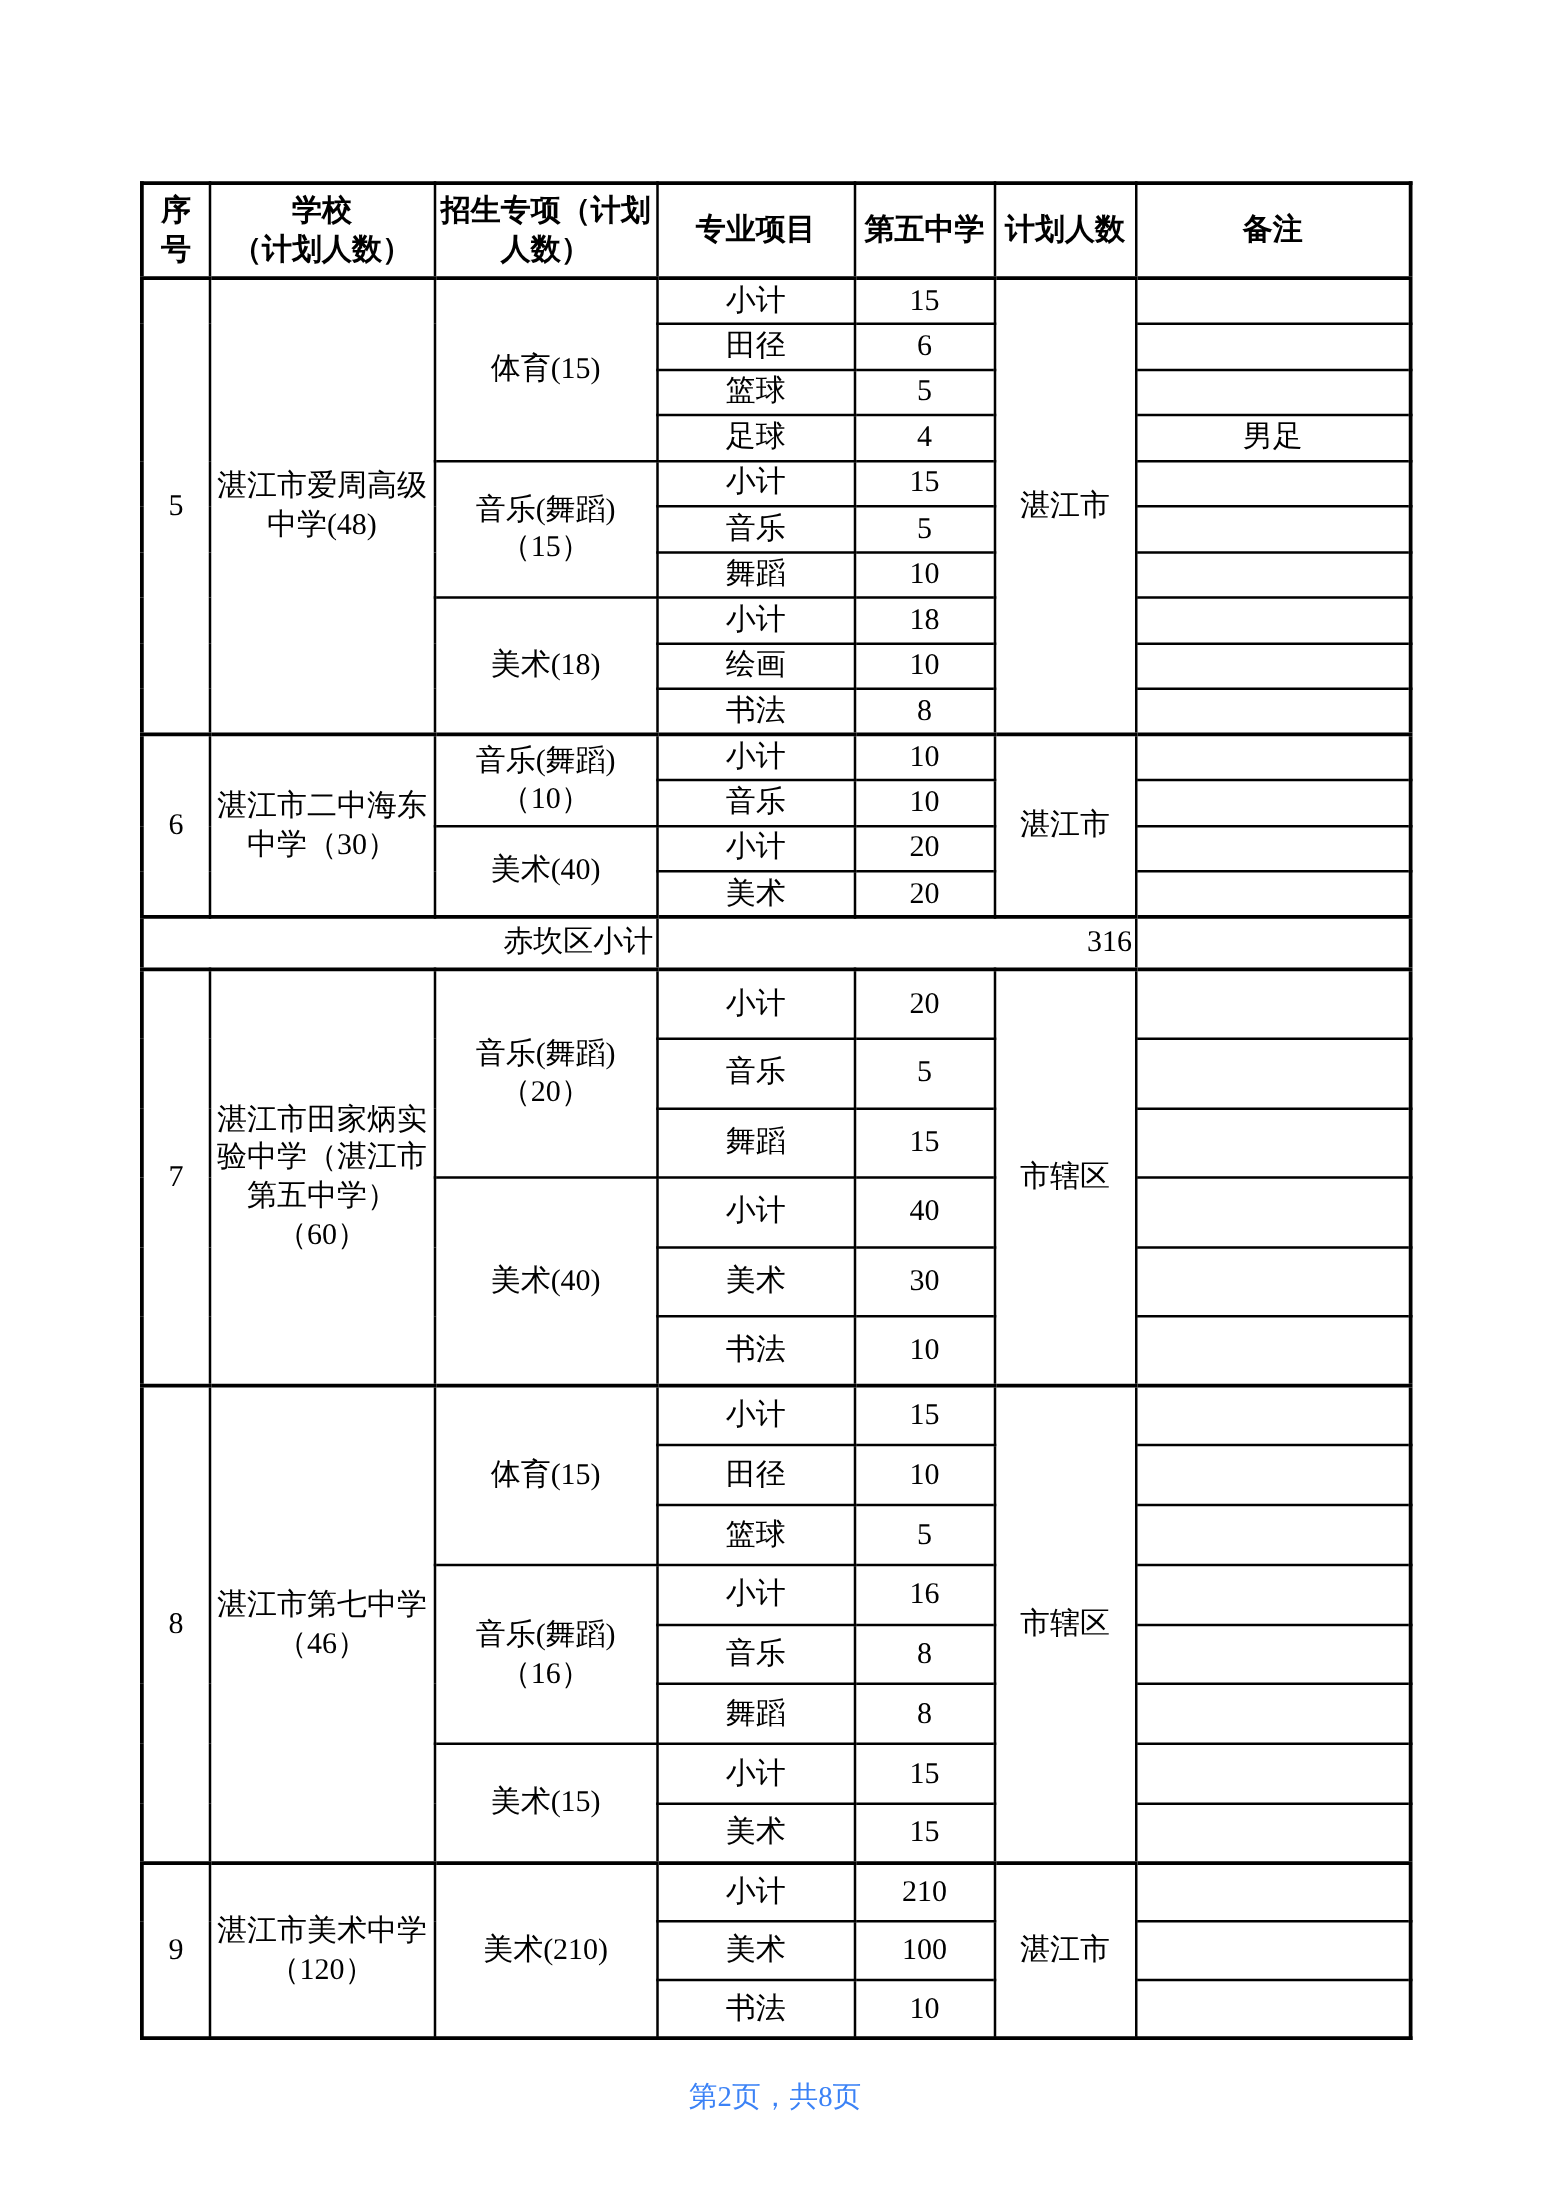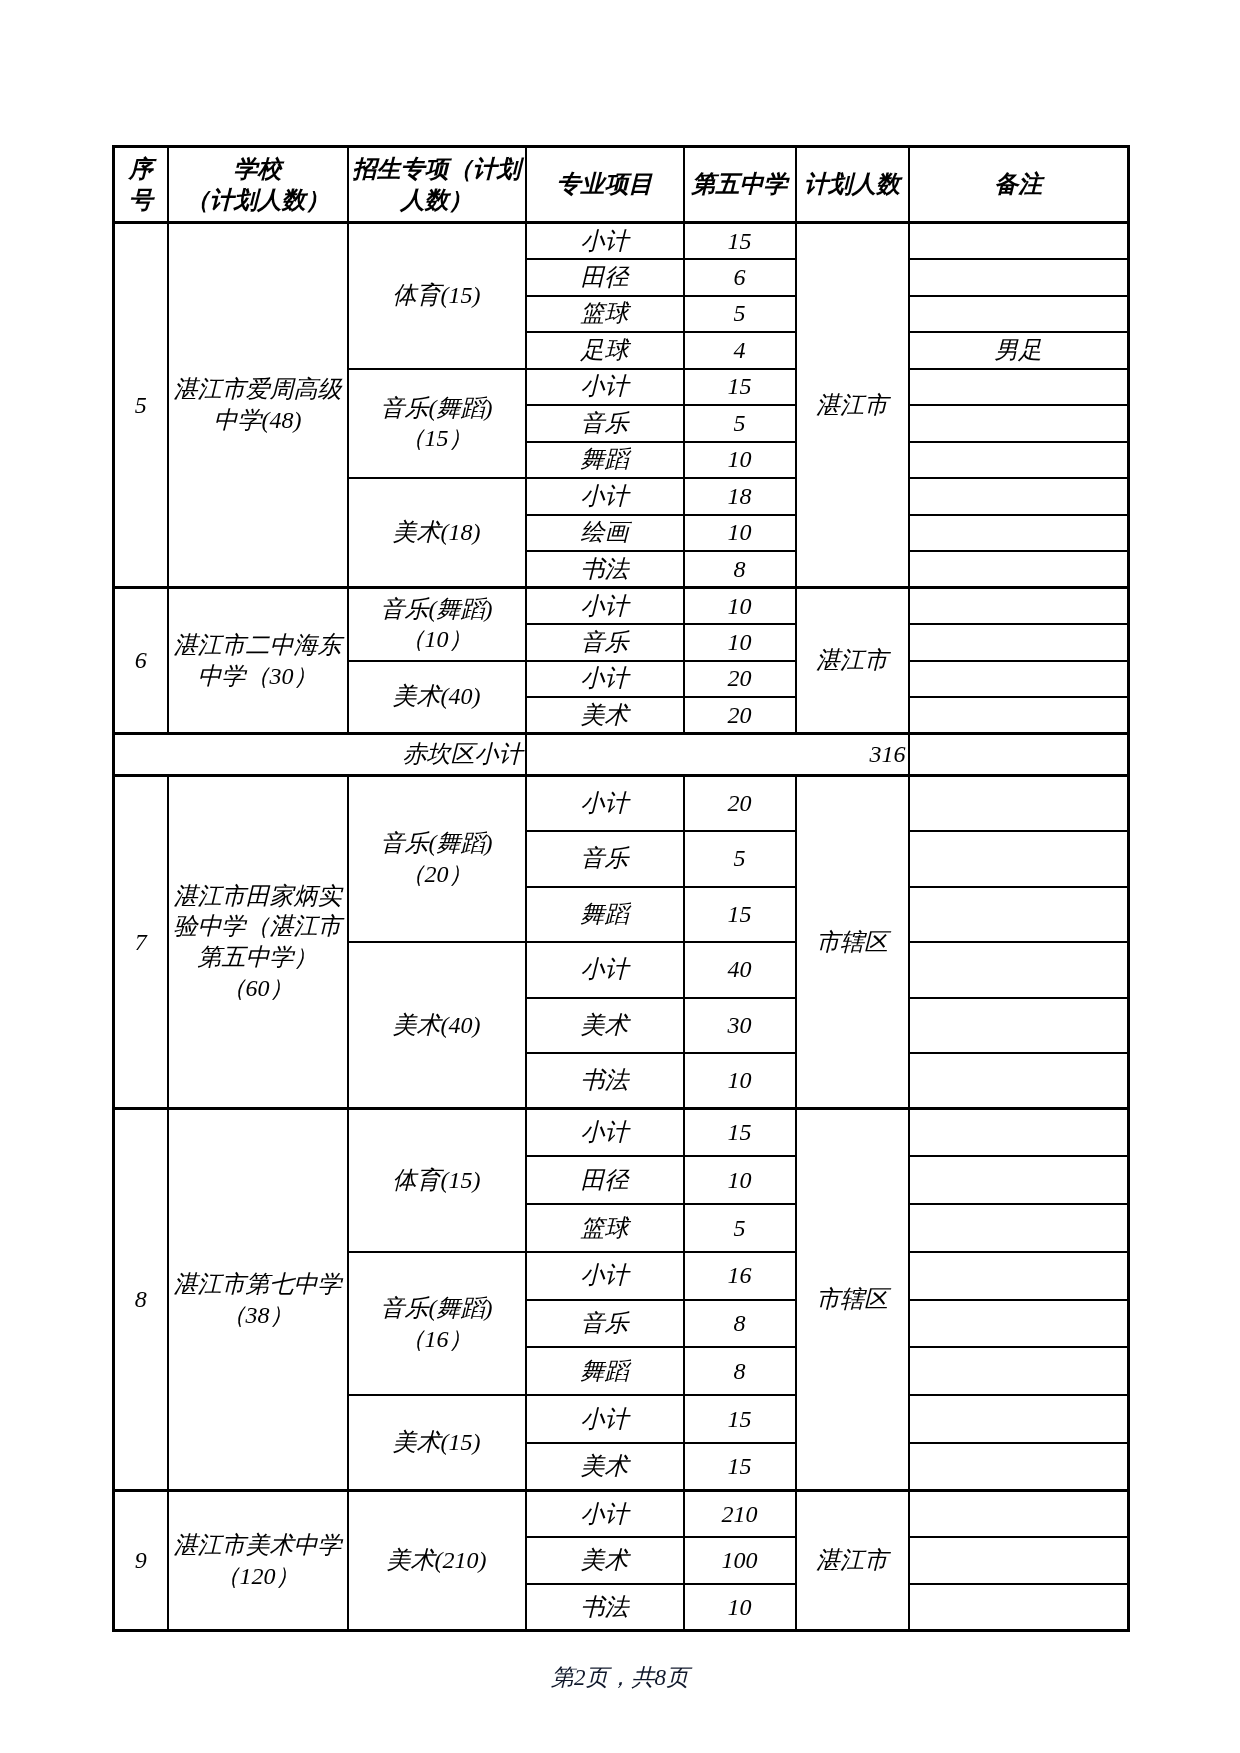--- a/index.html
+++ b/index.html
@@ -1,20 +1,20 @@
 <!DOCTYPE html>
 <html><head>
 <meta charset="utf-8">
 <style>
   html,body{margin:0;padding:0;}
   body{
     width:1240px;height:1753px;position:relative;background:#ffffff;
     font-family:"Liberation Serif","DejaVu Serif",serif;color:#000;
   }
-  .page{position:absolute;inset:0;background:#ffffff;font-style:italic;}
+  .page{position:absolute;inset:0;background:#ffffff;}
   table.plan{
     position:absolute;left:112px;top:145px;
     border-collapse:collapse;table-layout:fixed;
     border:3px solid #000;
     background:#fff;
   }
   table.plan th, table.plan td{
     border:2px solid #000;
     text-align:center;vertical-align:middle;
     font-size:24px;line-height:1.28;
@@ -23,21 +23,21 @@
     overflow:hidden;
     font-weight:normal;
   }
   table.plan thead tr{height:76px;}
   table.plan thead th{font-weight:bold;border-bottom:3px solid #000;}
   tr.school-start td{border-top:3px solid #000;}
   tr.subtotal-row td{border-top:3px solid #000;border-bottom:3px solid #000;text-align:right;}
   td.b{font-weight:bold;margin-left:36px;}
   .footer{
     position:absolute;top:1662px;left:0;width:100%;
-    text-align:center;font-size:23px;color:#0f172a;
+    text-align:center;font-size:23px;color:#3b82f6;
   }
 </style>
 </head>
 <body>
 
 <div class="page">
 
   <table class="plan">
     <colgroup>
       <col style="width:54px">
@@ -187,21 +187,21 @@
           <td></td>
         </tr>
         <tr style="height: 55.5px;">
           <td>书法</td>
           <td>10</td>
           <td></td>
         </tr>
         <tr class="school-start" style="height: 47.8px;">
           <td rowspan="8">8</td>
           <td rowspan="8">湛江市第七中学
-（38）</td>
+（46）</td>
           <td rowspan="3">体育(15)</td>
           <td class="b">小计</td>
           <td class="b">15</td>
           <td rowspan="8">市辖区</td>
           <td></td>
         </tr>
         <tr style="height: 47.8px;">
           <td>田径</td>
           <td>10</td>
           <td></td>

